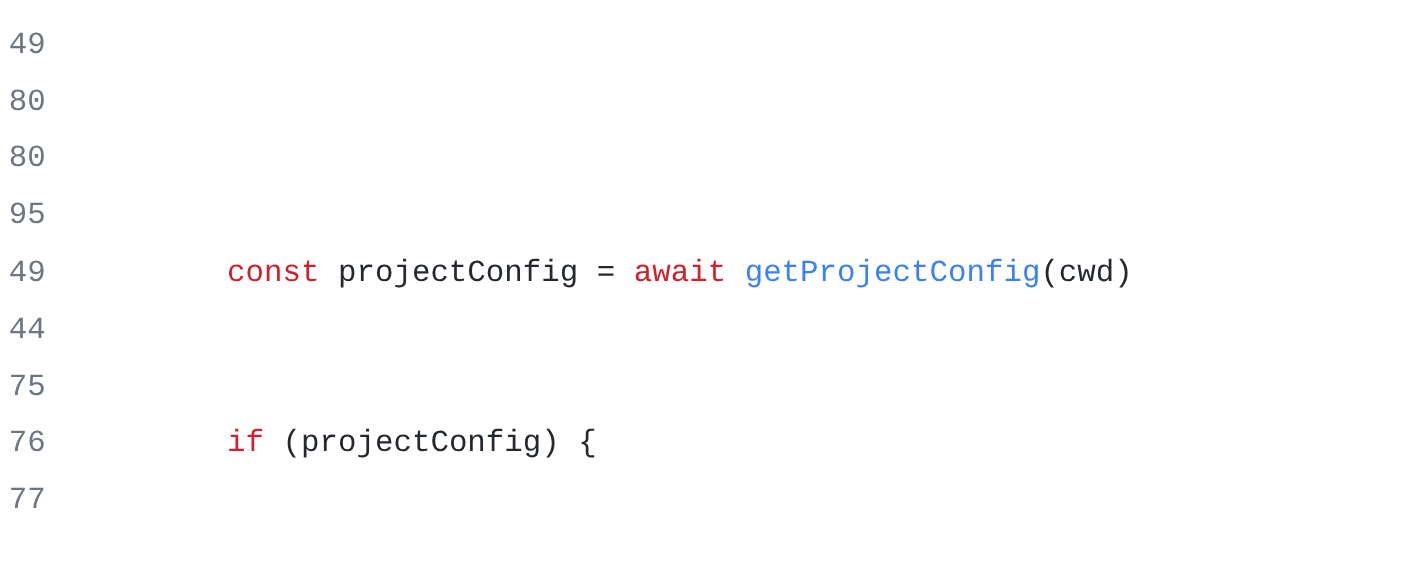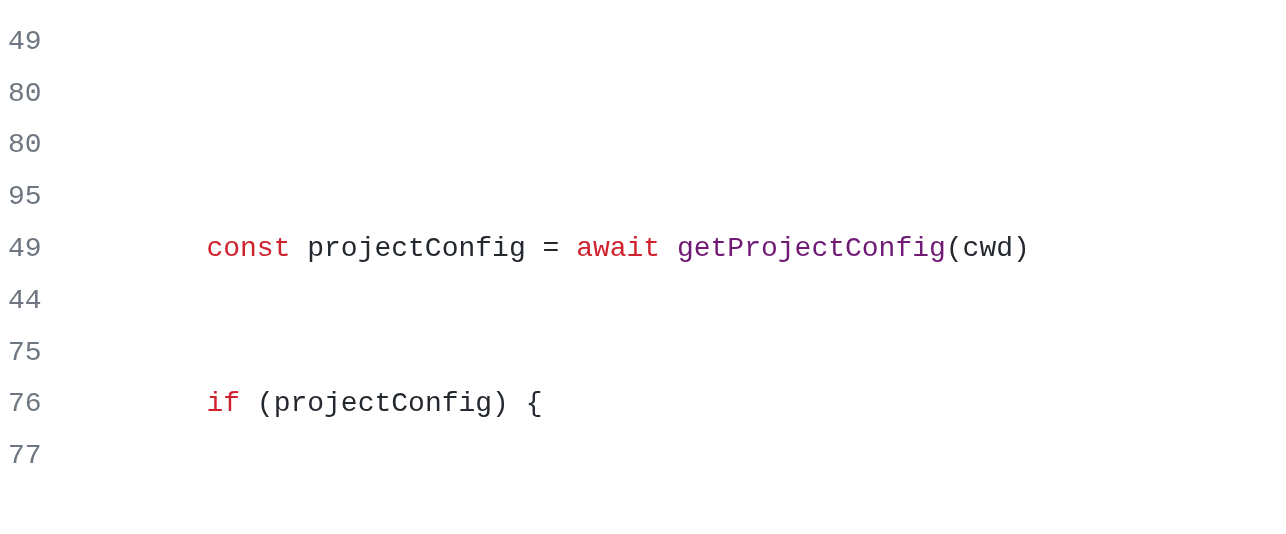--- a/index.html
+++ b/index.html
@@ -34,21 +34,21 @@
       color: #24292f;
     }
     .code-line {
       display: block;
       min-height: 1.85em;
     }
     .tok-keyword {
       color: #cf222e;
     }
     .tok-func {
-      color: #701a75;
+      color: #3b82f6;
     }
     .tok-ident {
       color: #24292f;
       text-align: right;
     }
     .tok-punc {
       color: #24292f;
     }
     .partial-top {
       margin-top: -36px;

